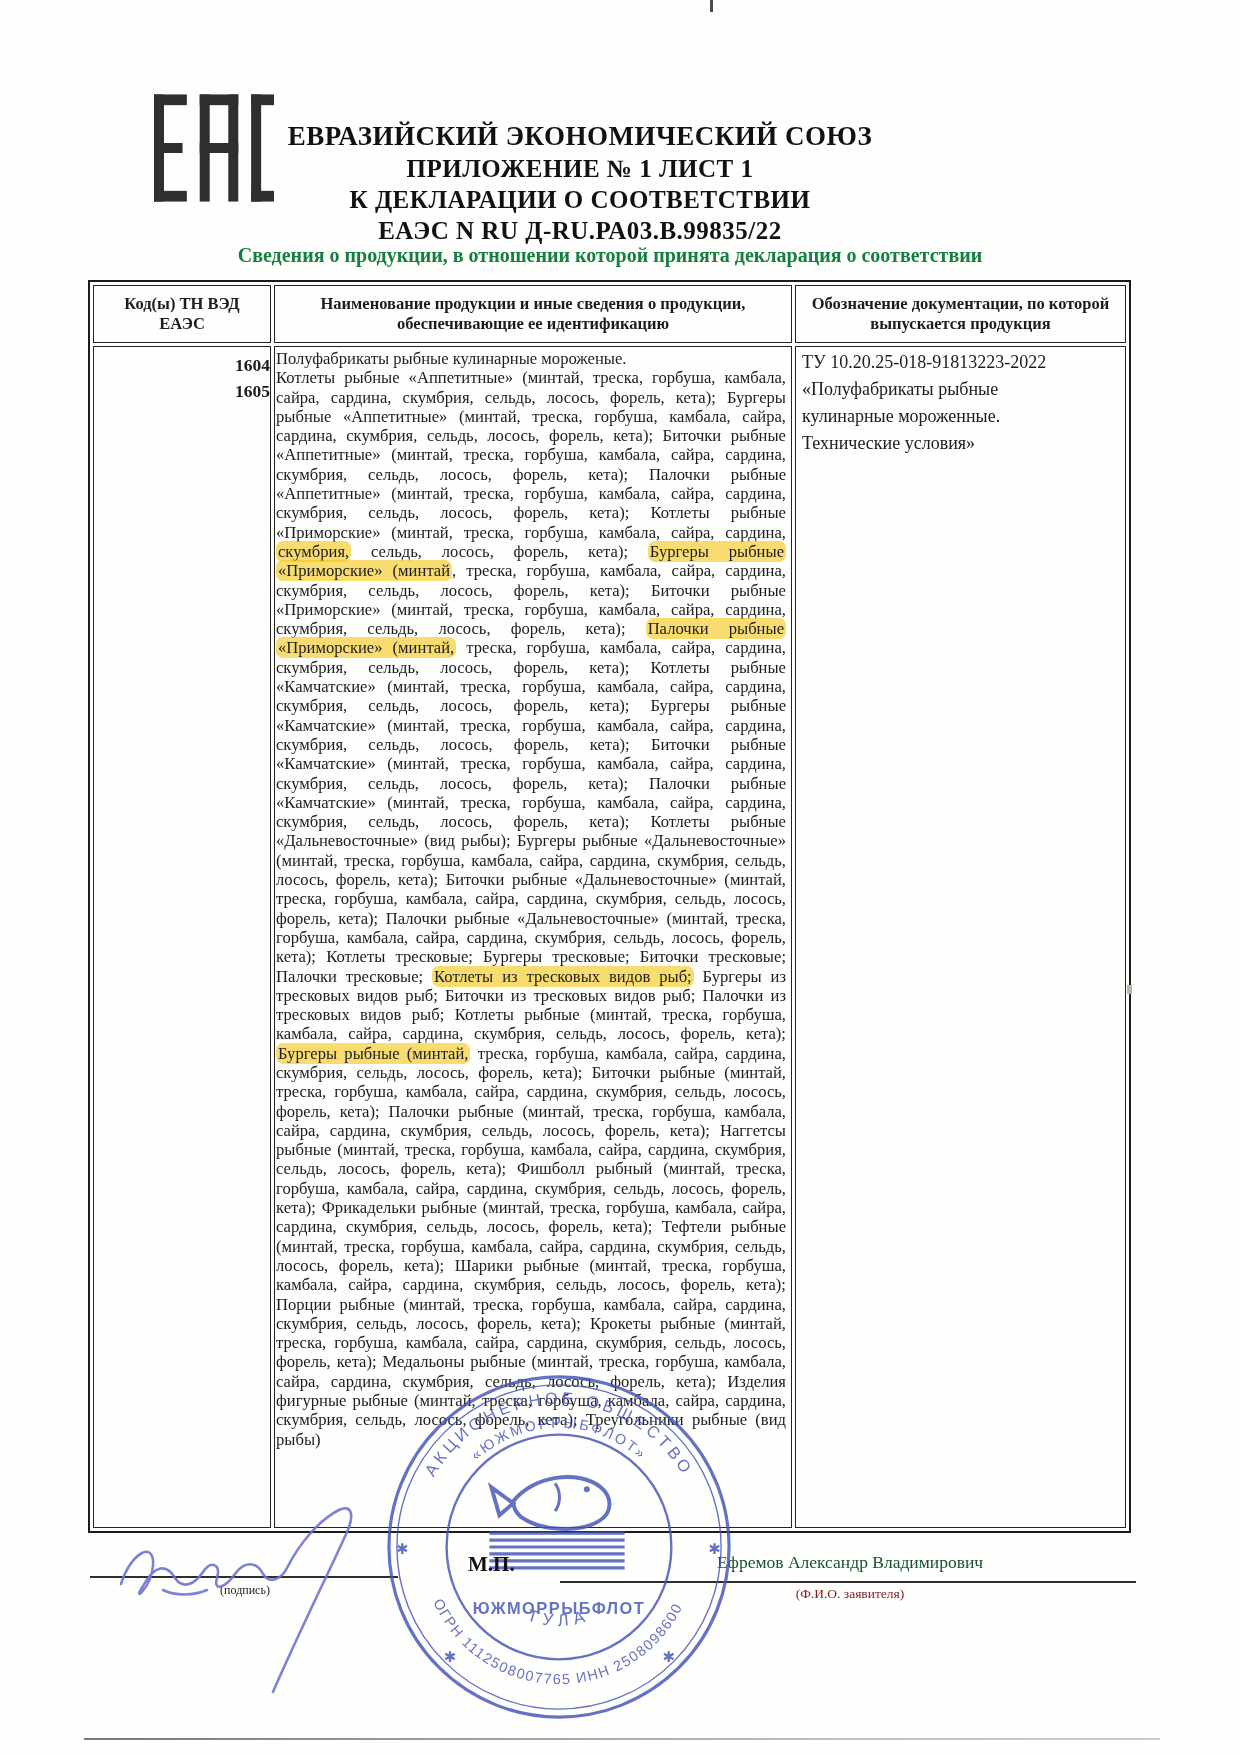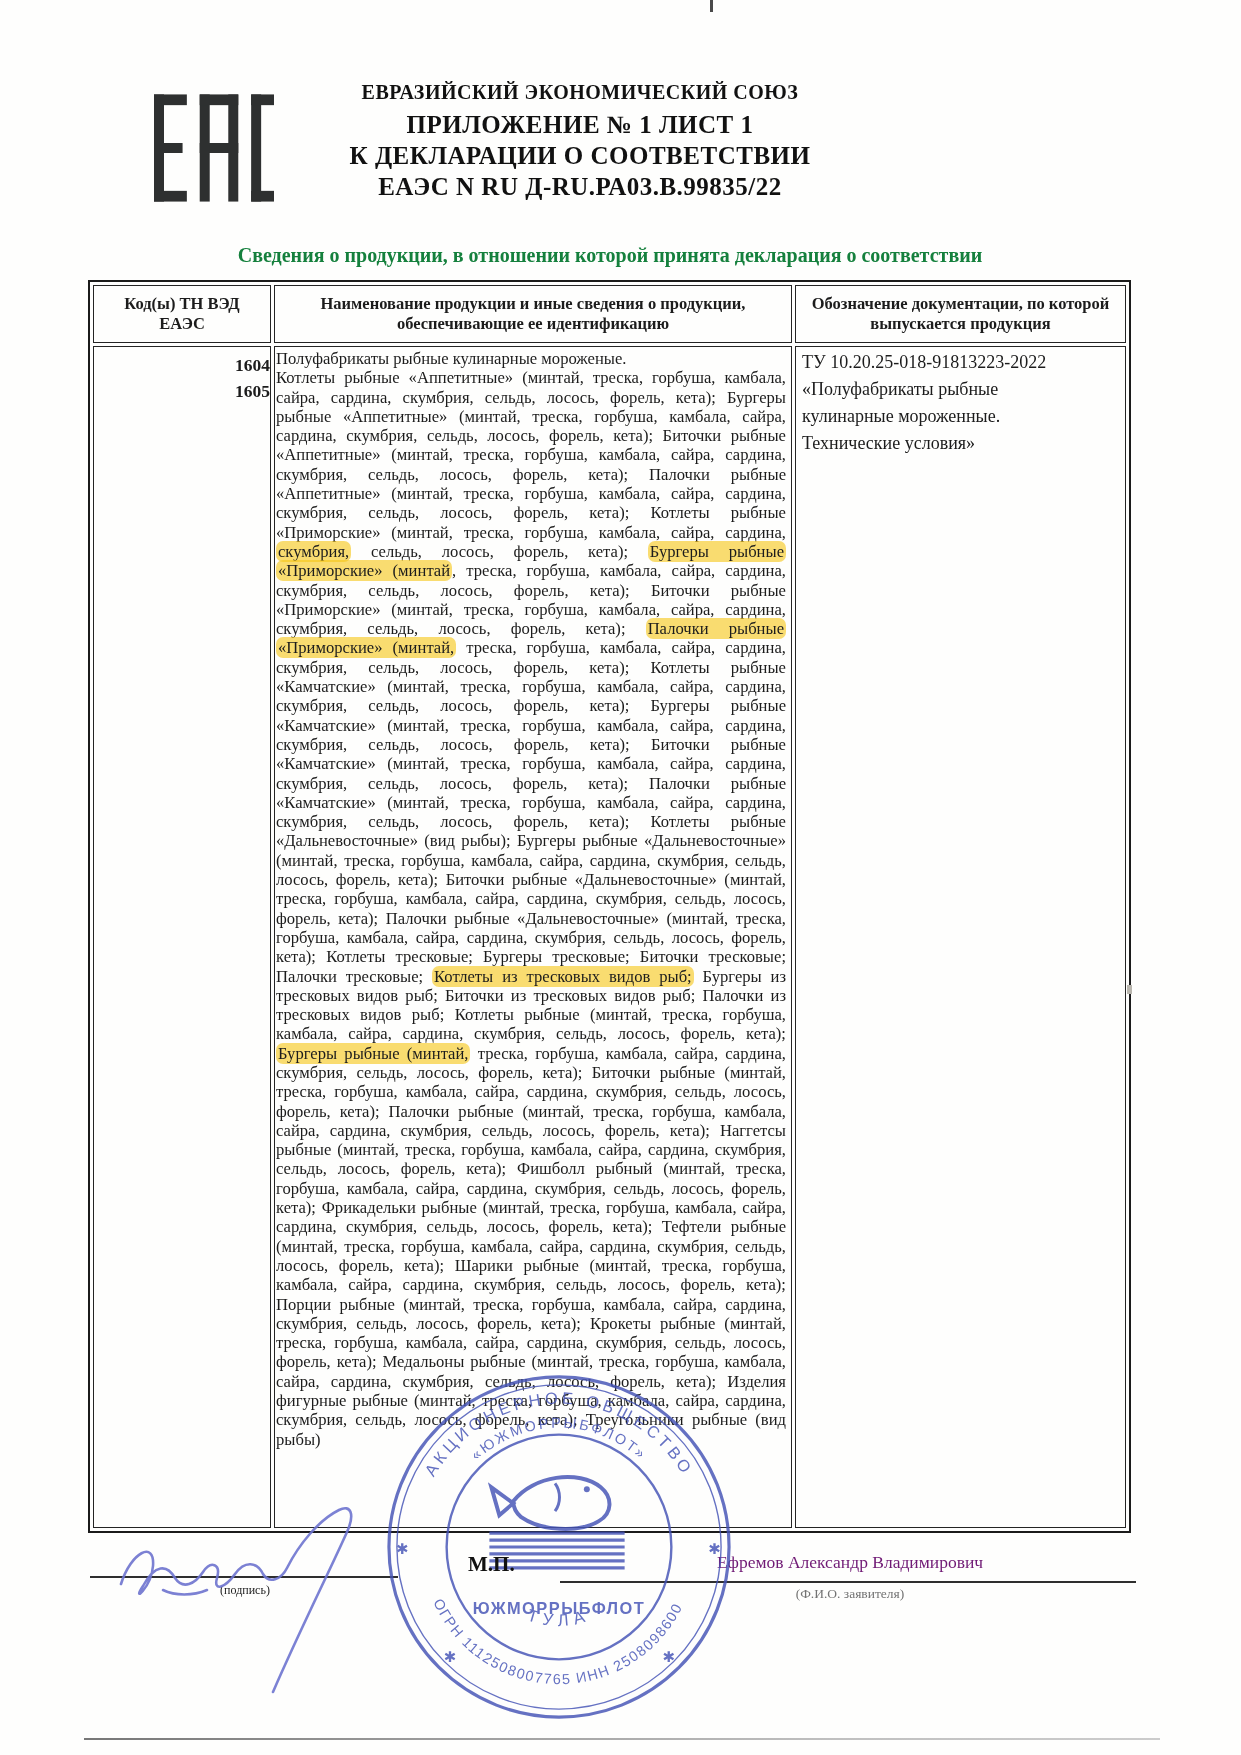--- a/index.html
+++ b/index.html
@@ -3,21 +3,21 @@
 <meta charset="utf-8">
 <style>
   html,body{margin:0;padding:0;background:#ffffff;}
   #page{position:relative;width:1241px;height:1755px;background:#fefefd;overflow:hidden;
         font-family:"Liberation Serif","DejaVu Serif",serif;color:#1c1c1c;}
 
   
   .eac-logo{position:absolute;left:154px;top:92px;}
   .title-block{position:absolute;left:210px;top:76px;width:740px;text-align:center;
                font-weight:bold;color:#111;}
-  .title-l1{font-size:20px;line-height:33px;letter-spacing:.5px;}
+  .title-l1{font-size:27px;line-height:33px;letter-spacing:.5px;margin-top:44px;}
   .title-l2,.title-l3,.title-l4{font-size:25px;line-height:31px;letter-spacing:.5px;}
   .section-title{position:absolute;left:88px;top:244px;width:1044px;text-align:center;
                  font-weight:bold;font-size:20px;color:#15803d;}
 
   
   .doc-table{position:absolute;left:88px;top:280px;width:1043px;height:1253px;
              border:2.5px solid #1b1b1b;box-sizing:border-box;padding:3px;}
   .tbl-grid{display:grid;grid-template-columns:178px 518px 1fr;grid-template-rows:58px 1fr;
             gap:3px;width:100%;height:100%;box-sizing:border-box;}
   .cell{border:1.5px solid #242424;box-sizing:border-box;overflow:hidden;}
@@ -31,23 +31,23 @@
   .hl{background:rgba(246,198,26,.62);border-radius:7px;padding:1px 2px;box-decoration-break:clone;
       -webkit-box-decoration-break:clone;}
 
   
   .sig-line-left{position:absolute;left:90px;top:1576px;width:308px;height:2px;background:#2e2e2e;}
   .sig-line-right{position:absolute;left:560px;top:1581px;width:576px;height:2px;background:#2e2e2e;}
   .sig-label{position:absolute;left:150px;top:1583px;width:190px;text-align:center;
              font-size:12px;color:#222;}
   .mp-label{position:absolute;left:468px;top:1552px;font-weight:bold;font-size:21px;color:#111;z-index:6;}
   .applicant-name{position:absolute;left:600px;top:1552px;width:500px;text-align:center;
-                  font-size:17.5px;color:#701a75;}
+                  font-size:17.5px;color:#14532d;}
   .applicant-label{position:absolute;left:600px;top:1586px;width:500px;text-align:center;
-                   font-size:13.5px;color:#737373;}
+                   font-size:13.5px;color:#7f1d1d;}
   .signature-svg{position:absolute;left:103px;top:1492px;z-index:4;}
   .stamp-svg{position:absolute;left:380px;top:1368px;z-index:3;opacity:.82;}
 
   .bottom-rule{position:absolute;left:84px;top:1738px;width:1076px;height:2px;
                background:linear-gradient(to right,#777 0%,#999 30%,#c0c0c0 70%,#cccccc 100%);}
   .top-tick{position:absolute;left:710px;top:0;width:3px;height:12px;background:#4a4a4a;}
   .edge-mark{position:absolute;left:1127px;top:985px;width:5px;height:9px;background:#b9b6ae;}
 </style>
 </head>
 <body>

